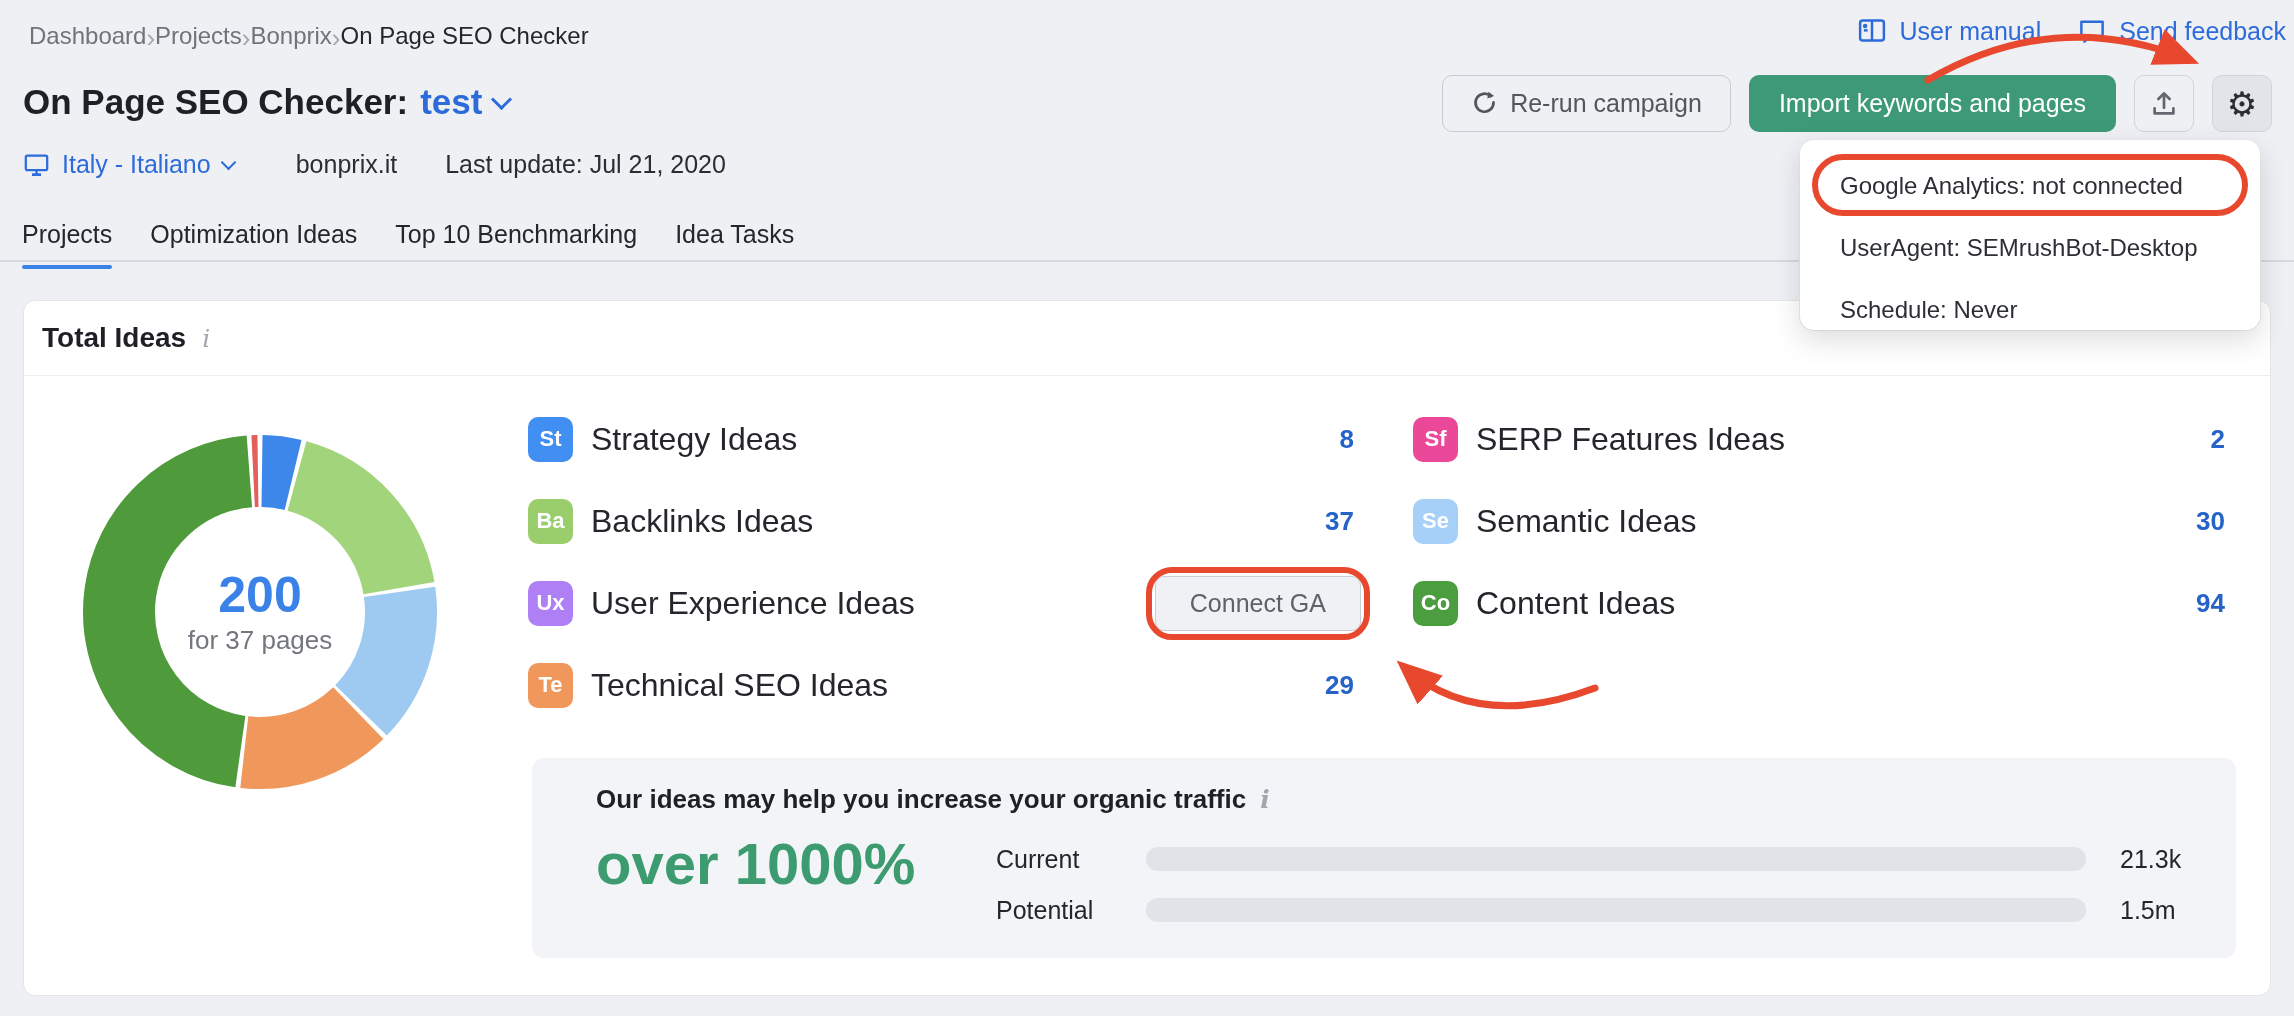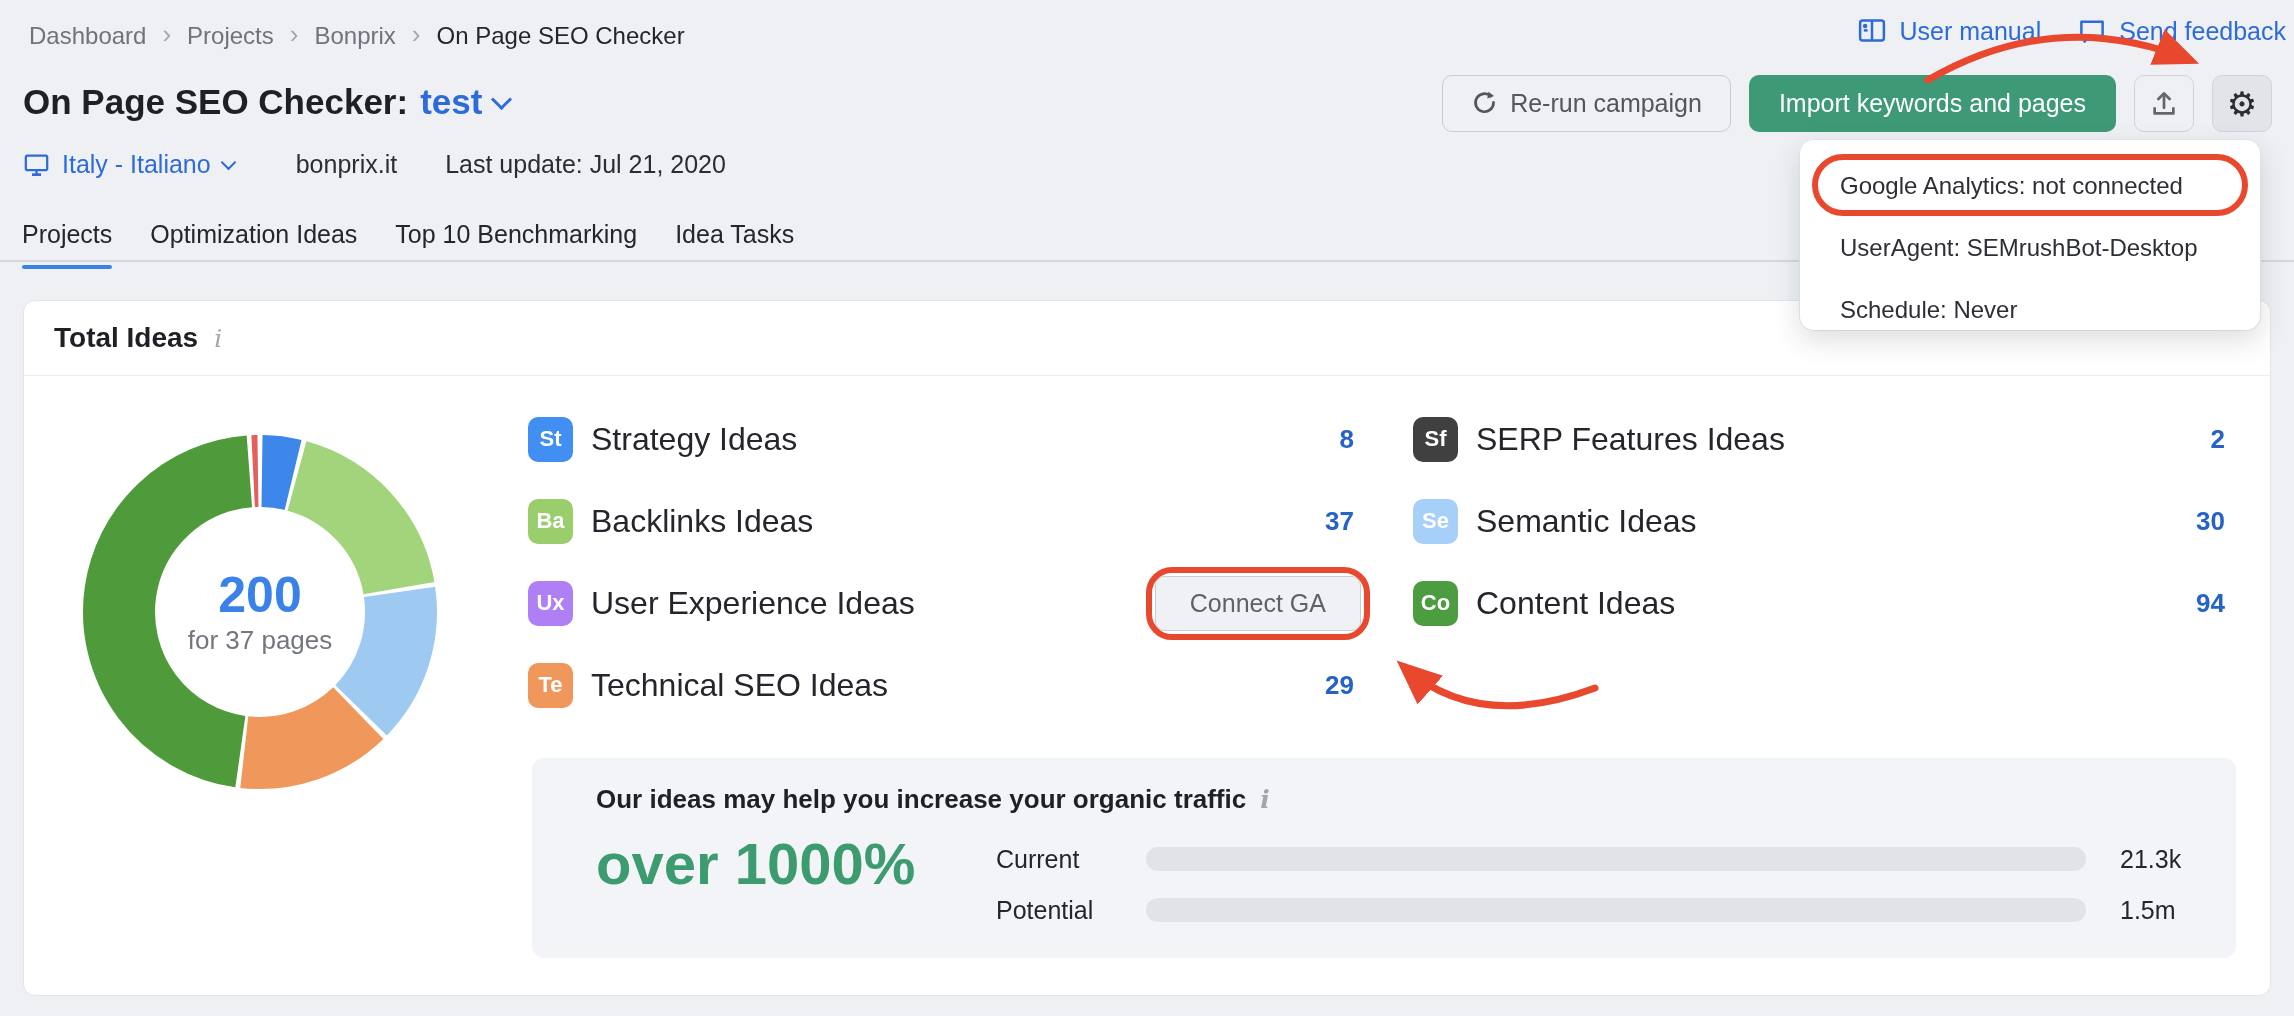--- a/index.html
+++ b/index.html
@@ -1,20 +1,20 @@
 <!DOCTYPE html>
 <html><head>
 <meta charset="utf-8">
 <style>
   html,body{margin:0;padding:0;}
   body{font-family:"Liberation Sans","DejaVu Sans",sans-serif;background:#eef0f4;}
   #page{position:relative;width:2294px;height:1016px;background:#eef0f4;overflow:hidden;}
 
   
-  .breadcrumb{position:absolute;left:29px;top:22px;display:flex;align-items:flex-start;gap:16px;font-size:24px;color:#70737c;}
+  .breadcrumb{position:absolute;left:29px;top:22px;display:flex;align-items:flex-end;gap:0;font-size:24px;color:#70737c;}
   .breadcrumb .sep{color:#a4a7af;font-size:26px;line-height:24px;}
   .breadcrumb .crumb-last{color:#24262c;}
 
   
   .top-links{position:absolute;right:8px;top:16px;display:flex;align-items:flex-start;gap:36px;font-size:25px;color:#2d6bdb;}
   .top-link{display:flex;align-items:center;gap:12px;cursor:pointer;}
 
   
   .page-title{position:absolute;left:23px;top:82px;font-size:35px;font-weight:bold;color:#1e2025;display:flex;align-items:center;gap:12px;}
   .page-title .campaign{color:#2d6bdb;}
@@ -36,21 +36,21 @@
   .subheader .updated{margin-left:48px;}
 
   
   .tabs{position:absolute;left:22px;top:220px;display:flex;gap:38px;font-size:25px;color:#24262c;}
   .tab{position:relative;padding-bottom:20px;cursor:pointer;}
   .tab.active::after{content:"";position:absolute;left:0;right:0;bottom:0;height:4px;background:#3b82e8;border-radius:2px;z-index:2;}
   .tab-divider{position:absolute;left:0;top:260px;width:2294px;height:2px;background:#d6d8dd;}
 
   
   .card{position:absolute;left:23px;top:300px;width:2248px;height:696px;background:#ffffff;border:1.5px solid #e3e5e9;border-radius:12px;box-sizing:border-box;}
-  .card-header{height:74px;border-bottom:1.5px solid #eceef0;display:flex;align-items:center;padding-left:30px;gap:16px;}
+  .card-header{height:74px;border-bottom:1.5px solid #eceef0;display:flex;align-items:center;padding-left:18px;gap:16px;}
   .card-title{font-size:28px;font-weight:bold;color:#1e2025;}
   .info{font-family:"DejaVu Serif",serif;font-style:italic;color:#a2a5ad;font-size:25px;}
 
   
   .donut-wrap{position:absolute;left:56px;top:131px;width:360px;height:360px;}
   .donut-center{position:absolute;left:0;top:0;width:360px;height:360px;display:flex;flex-direction:column;align-items:center;justify-content:center;pointer-events:none;}
   .donut-value{font-size:50px;font-weight:bold;color:#3b82e8;line-height:52px;}
   .donut-caption{font-size:26px;color:#73767e;margin-top:4px;}
 
   
@@ -207,21 +207,21 @@
         <span class="ga-ring"></span>
       </span>
     </div>
     <div class="idea-row col-left" style="top:343px">
       <span class="badge" style="background: rgb(240, 152, 92);">Te</span>
       <span class="idea-label">Technical SEO Ideas</span>
       <span class="idea-value">29</span>
     </div>
 
     <div class="idea-row col-right" style="top:97px">
-      <span class="badge" style="background: #404040;">Sf</span>
+      <span class="badge" style="background: #ec4899;">Sf</span>
       <span class="idea-label">SERP Features Ideas</span>
       <span class="idea-value">2</span>
     </div>
     <div class="idea-row col-right" style="top:179px">
       <span class="badge" style="background: rgb(166, 208, 247);">Se</span>
       <span class="idea-label">Semantic Ideas</span>
       <span class="idea-value">30</span>
     </div>
     <div class="idea-row col-right" style="top:261px">
       <span class="badge" style="background: rgb(76, 156, 64);">Co</span>

